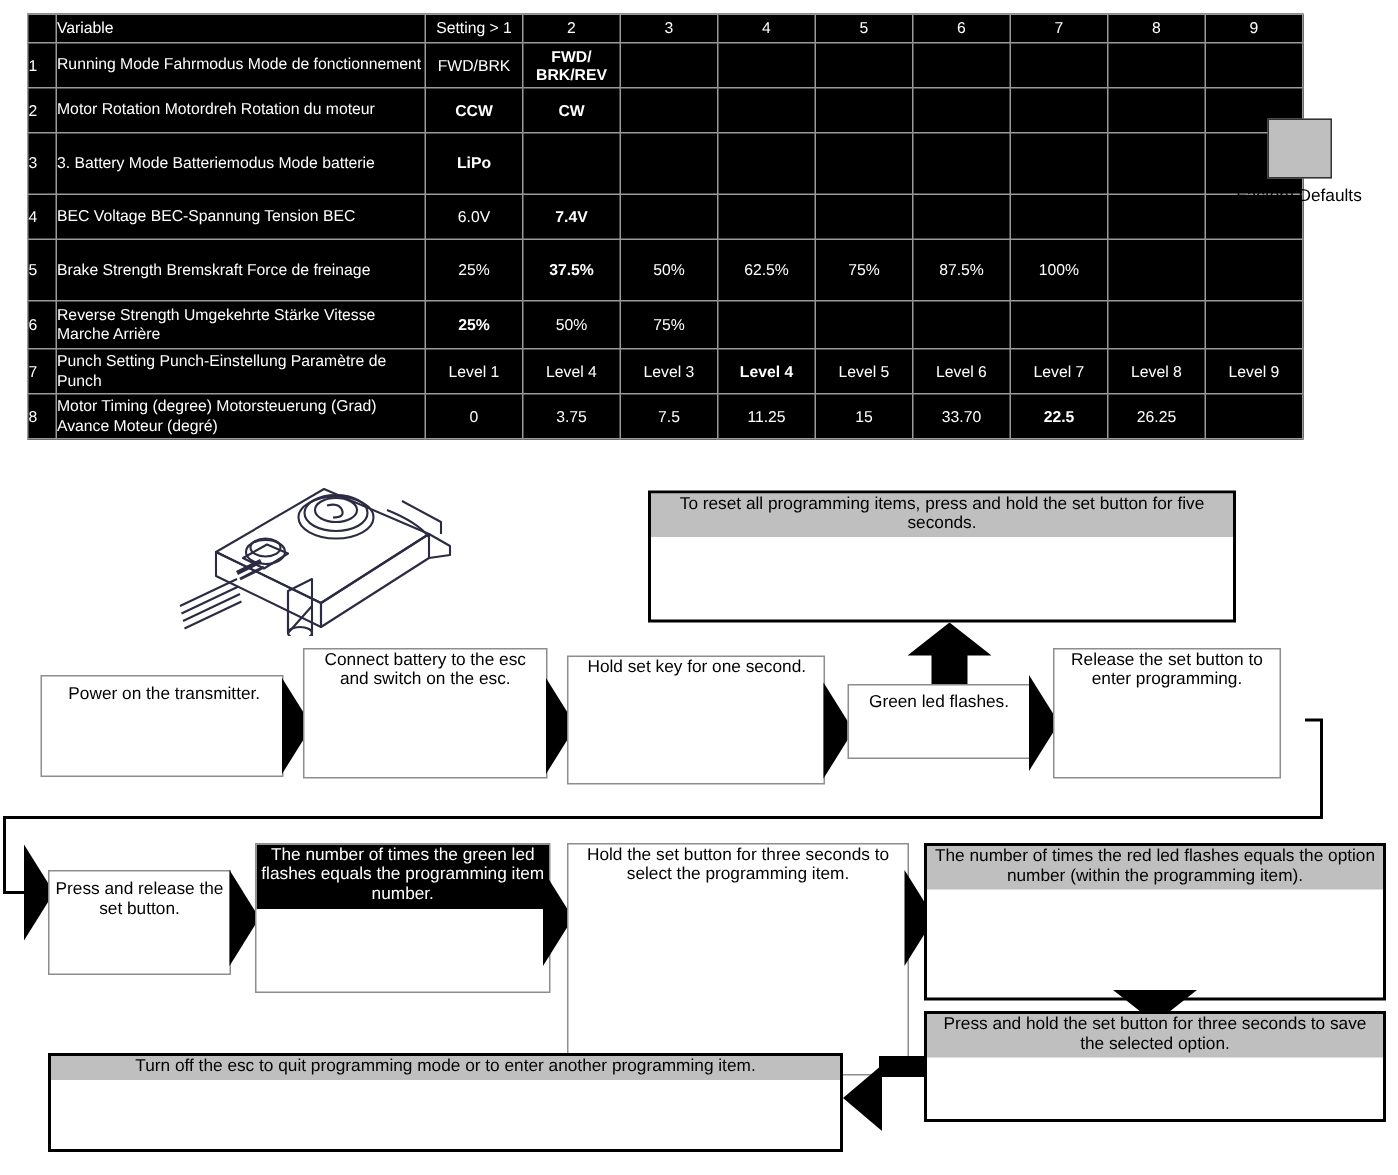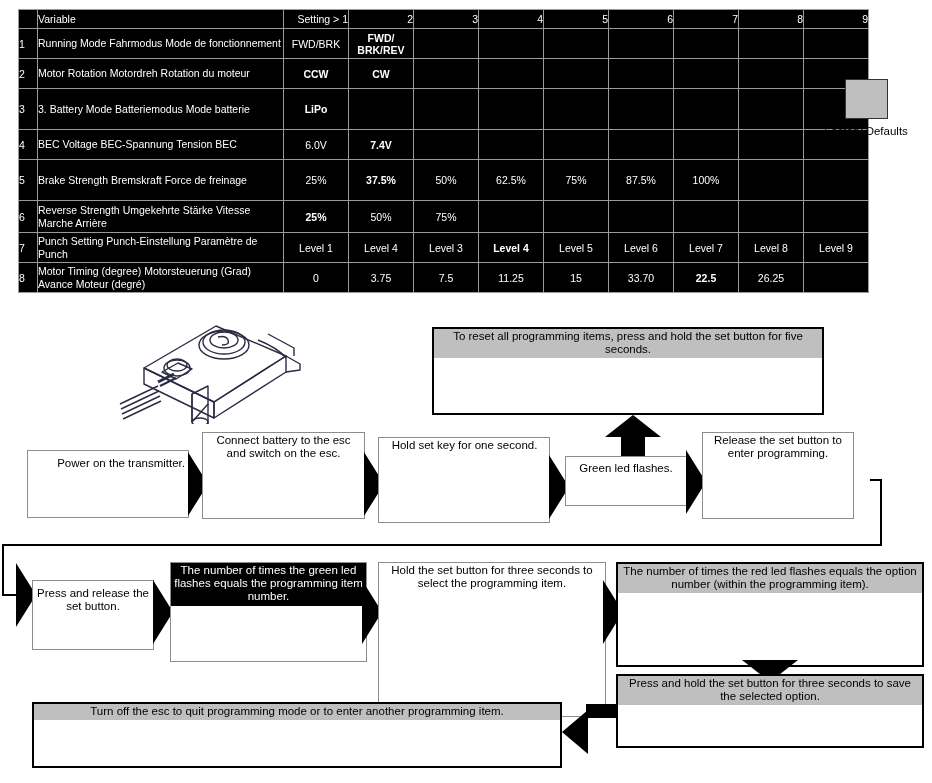--- a/index.html
+++ b/index.html
@@ -43,21 +43,21 @@
     padding:2px 3px 2px 5px;
     font-size:10.5px;
     line-height:1.22;
     text-align:left;
   }
   td.optcol{
     width:64px;
     text-align:center;
   }
   td.hdr{
-    background:#000;color:#fff;text-align:right;
+    background:#000;color:#fff;text-align:center;
     font-size:11px;height:18px;
   }
   td.hdr.left{ text-align:left;padding-left:5px; }
   td.val{
     background:#ffffff;color:#000;text-align:center;
     font-size:10px;
   }
   td.val.def{
     background:#bfbfbf;color:#000;font-weight:bold;font-size:10.5px;
   }
@@ -310,21 +310,21 @@
   <span class="band gray">To reset all programming items, press and hold the set button for five seconds.</span>
 </div>
 
 <div class="arrow-up" style="left:605px;top:415px;">
   <svg width="56" height="46" viewBox="0 0 56 46">
       <polygon points="28,0 56,22 40,22 40,46 16,46 16,22 0,22" fill="#000"></polygon>
     </svg>
 </div>
 
 <div class="fbox" style="left:27px;top:450px;width:162px;height:68px;">
-  <span class="band plain" style="text-align:right;padding-left:6px;padding-top:6px;">Power on the transmitter.</span>
+  <span class="band plain" style="text-align:center;padding-left:6px;padding-top:6px;">Power on the transmitter.</span>
 </div>
 <div class="arrow-r" style="left:188px;top:452px;"></div>
 
 <div class="fbox" style="left:202px;top:432px;width:163px;height:87px;">
   <span class="band plain">Connect battery to the esc and switch on the esc.</span>
 </div>
 <div class="arrow-r" style="left:364px;top:452px;"></div>
 
 <div class="fbox" style="left:378px;top:437px;width:172px;height:86px;">
   <span class="band plain" style="text-align:center;padding-left:4px;">Hold set key for one second.</span>

